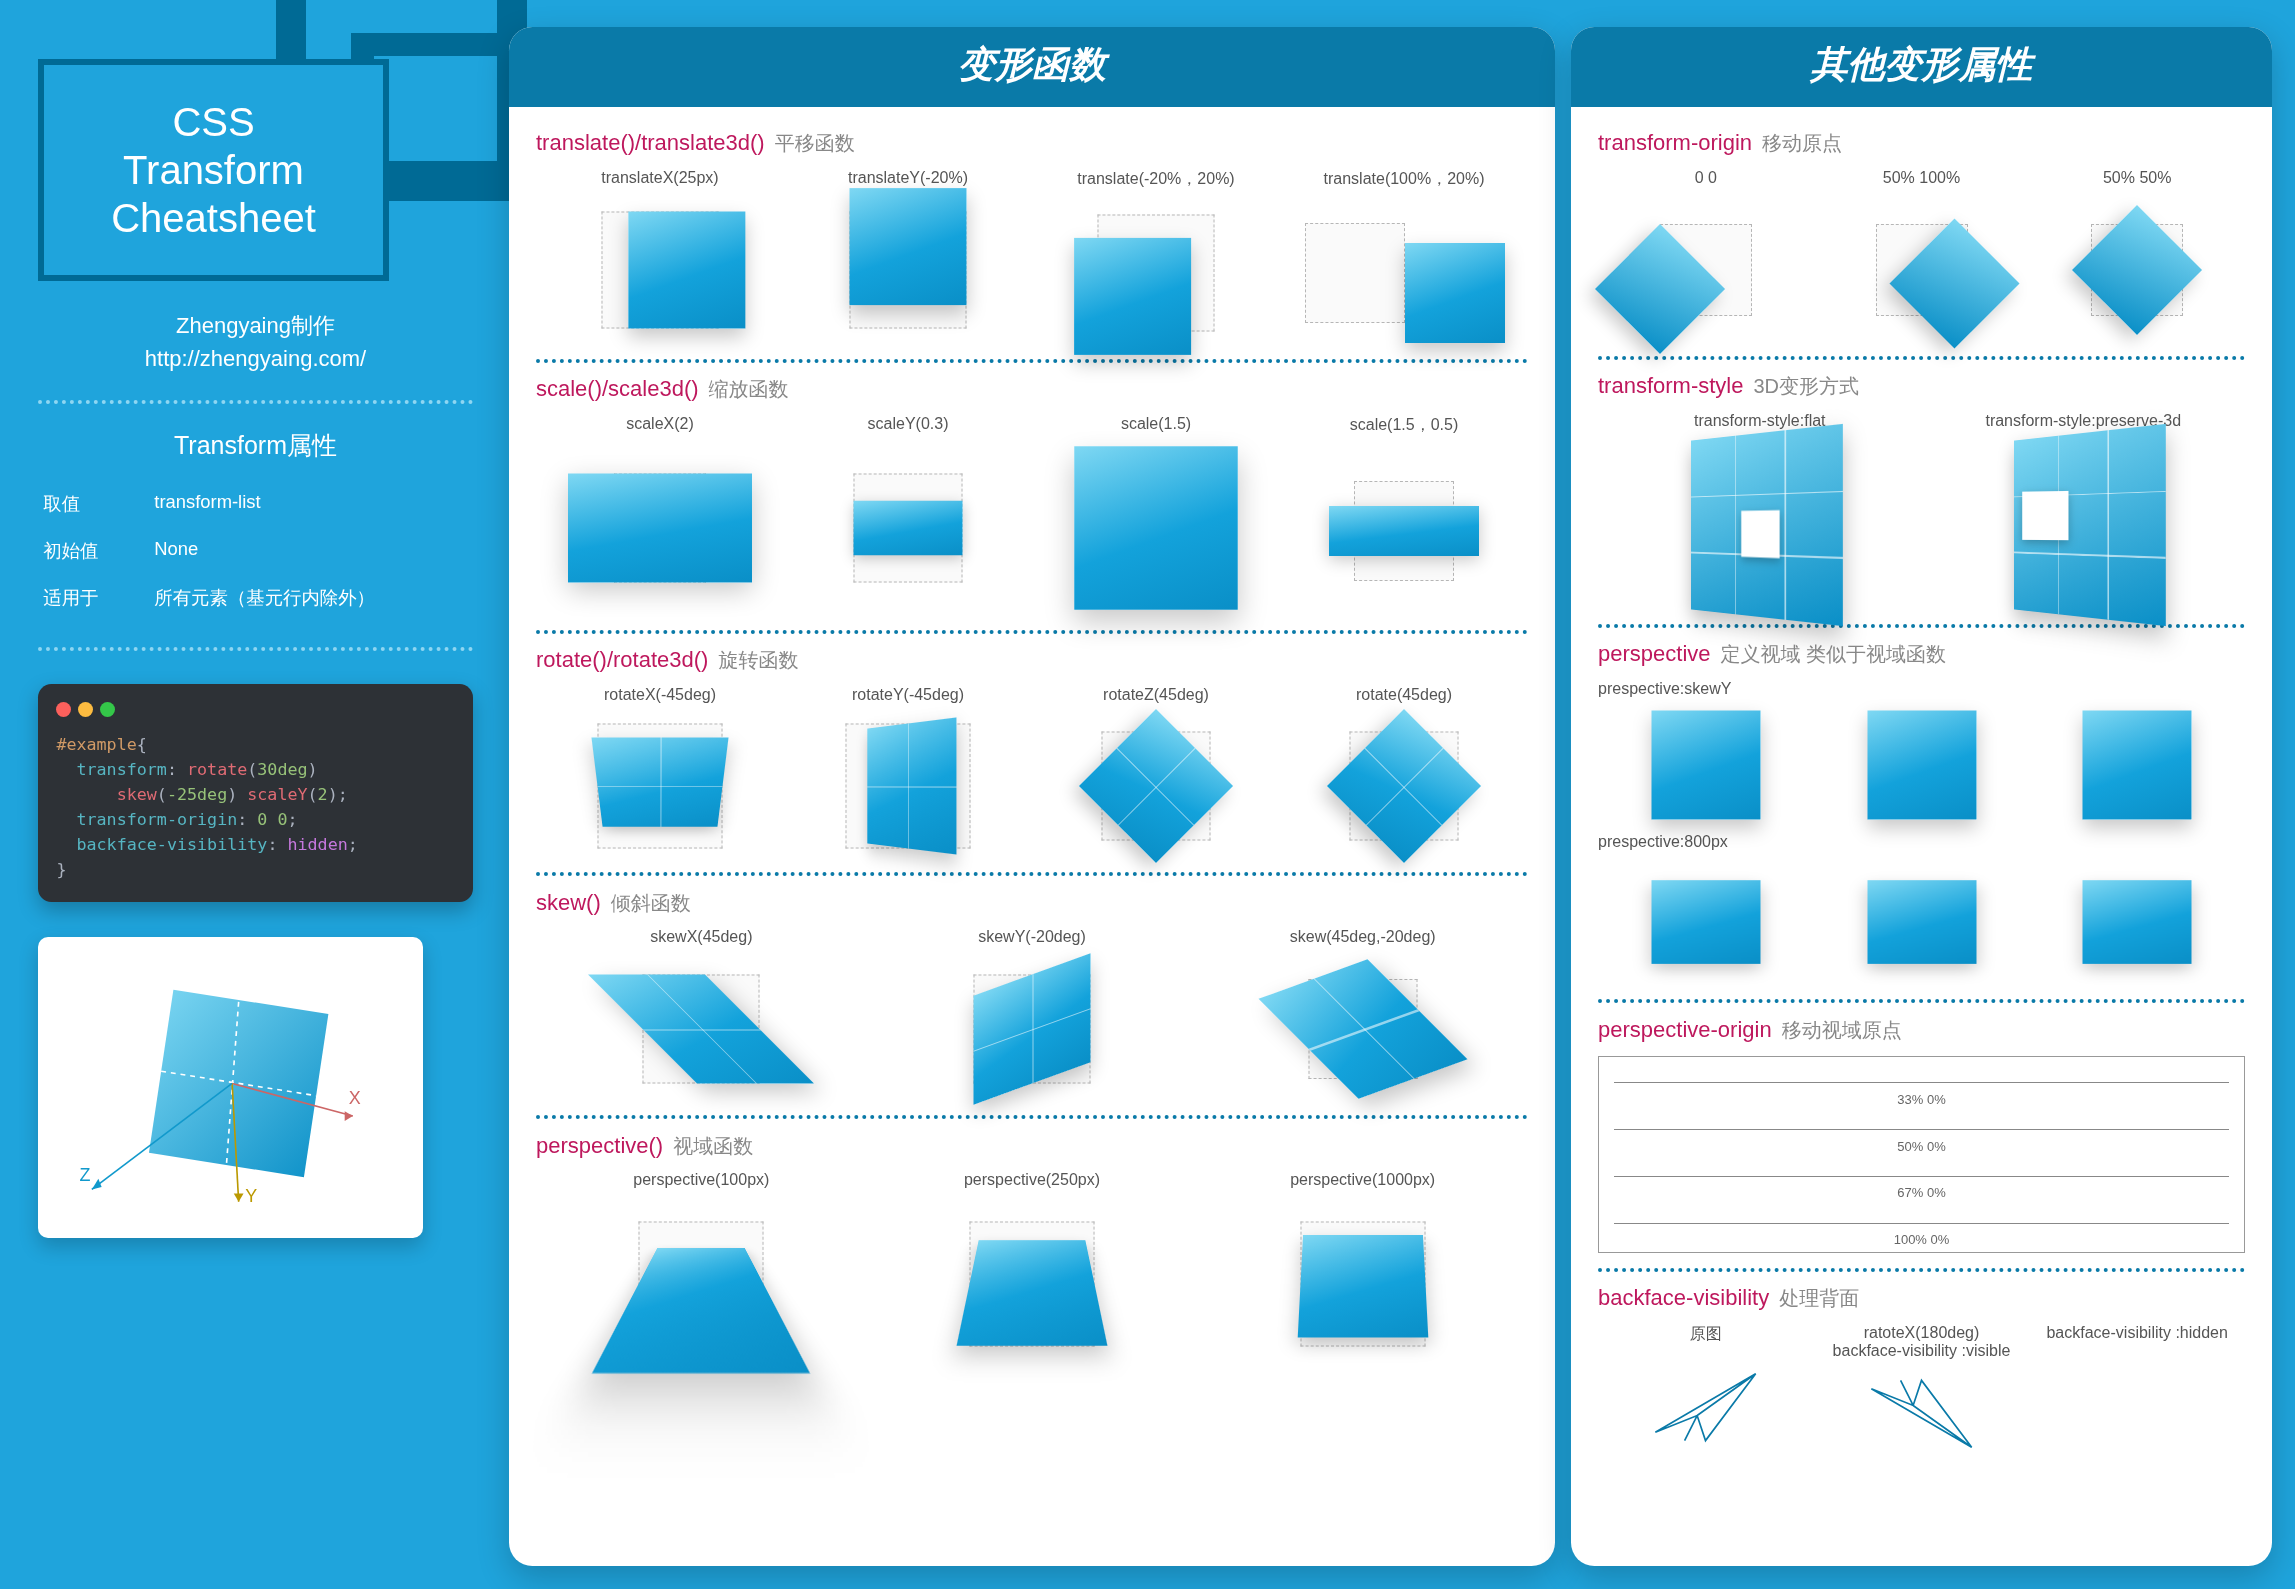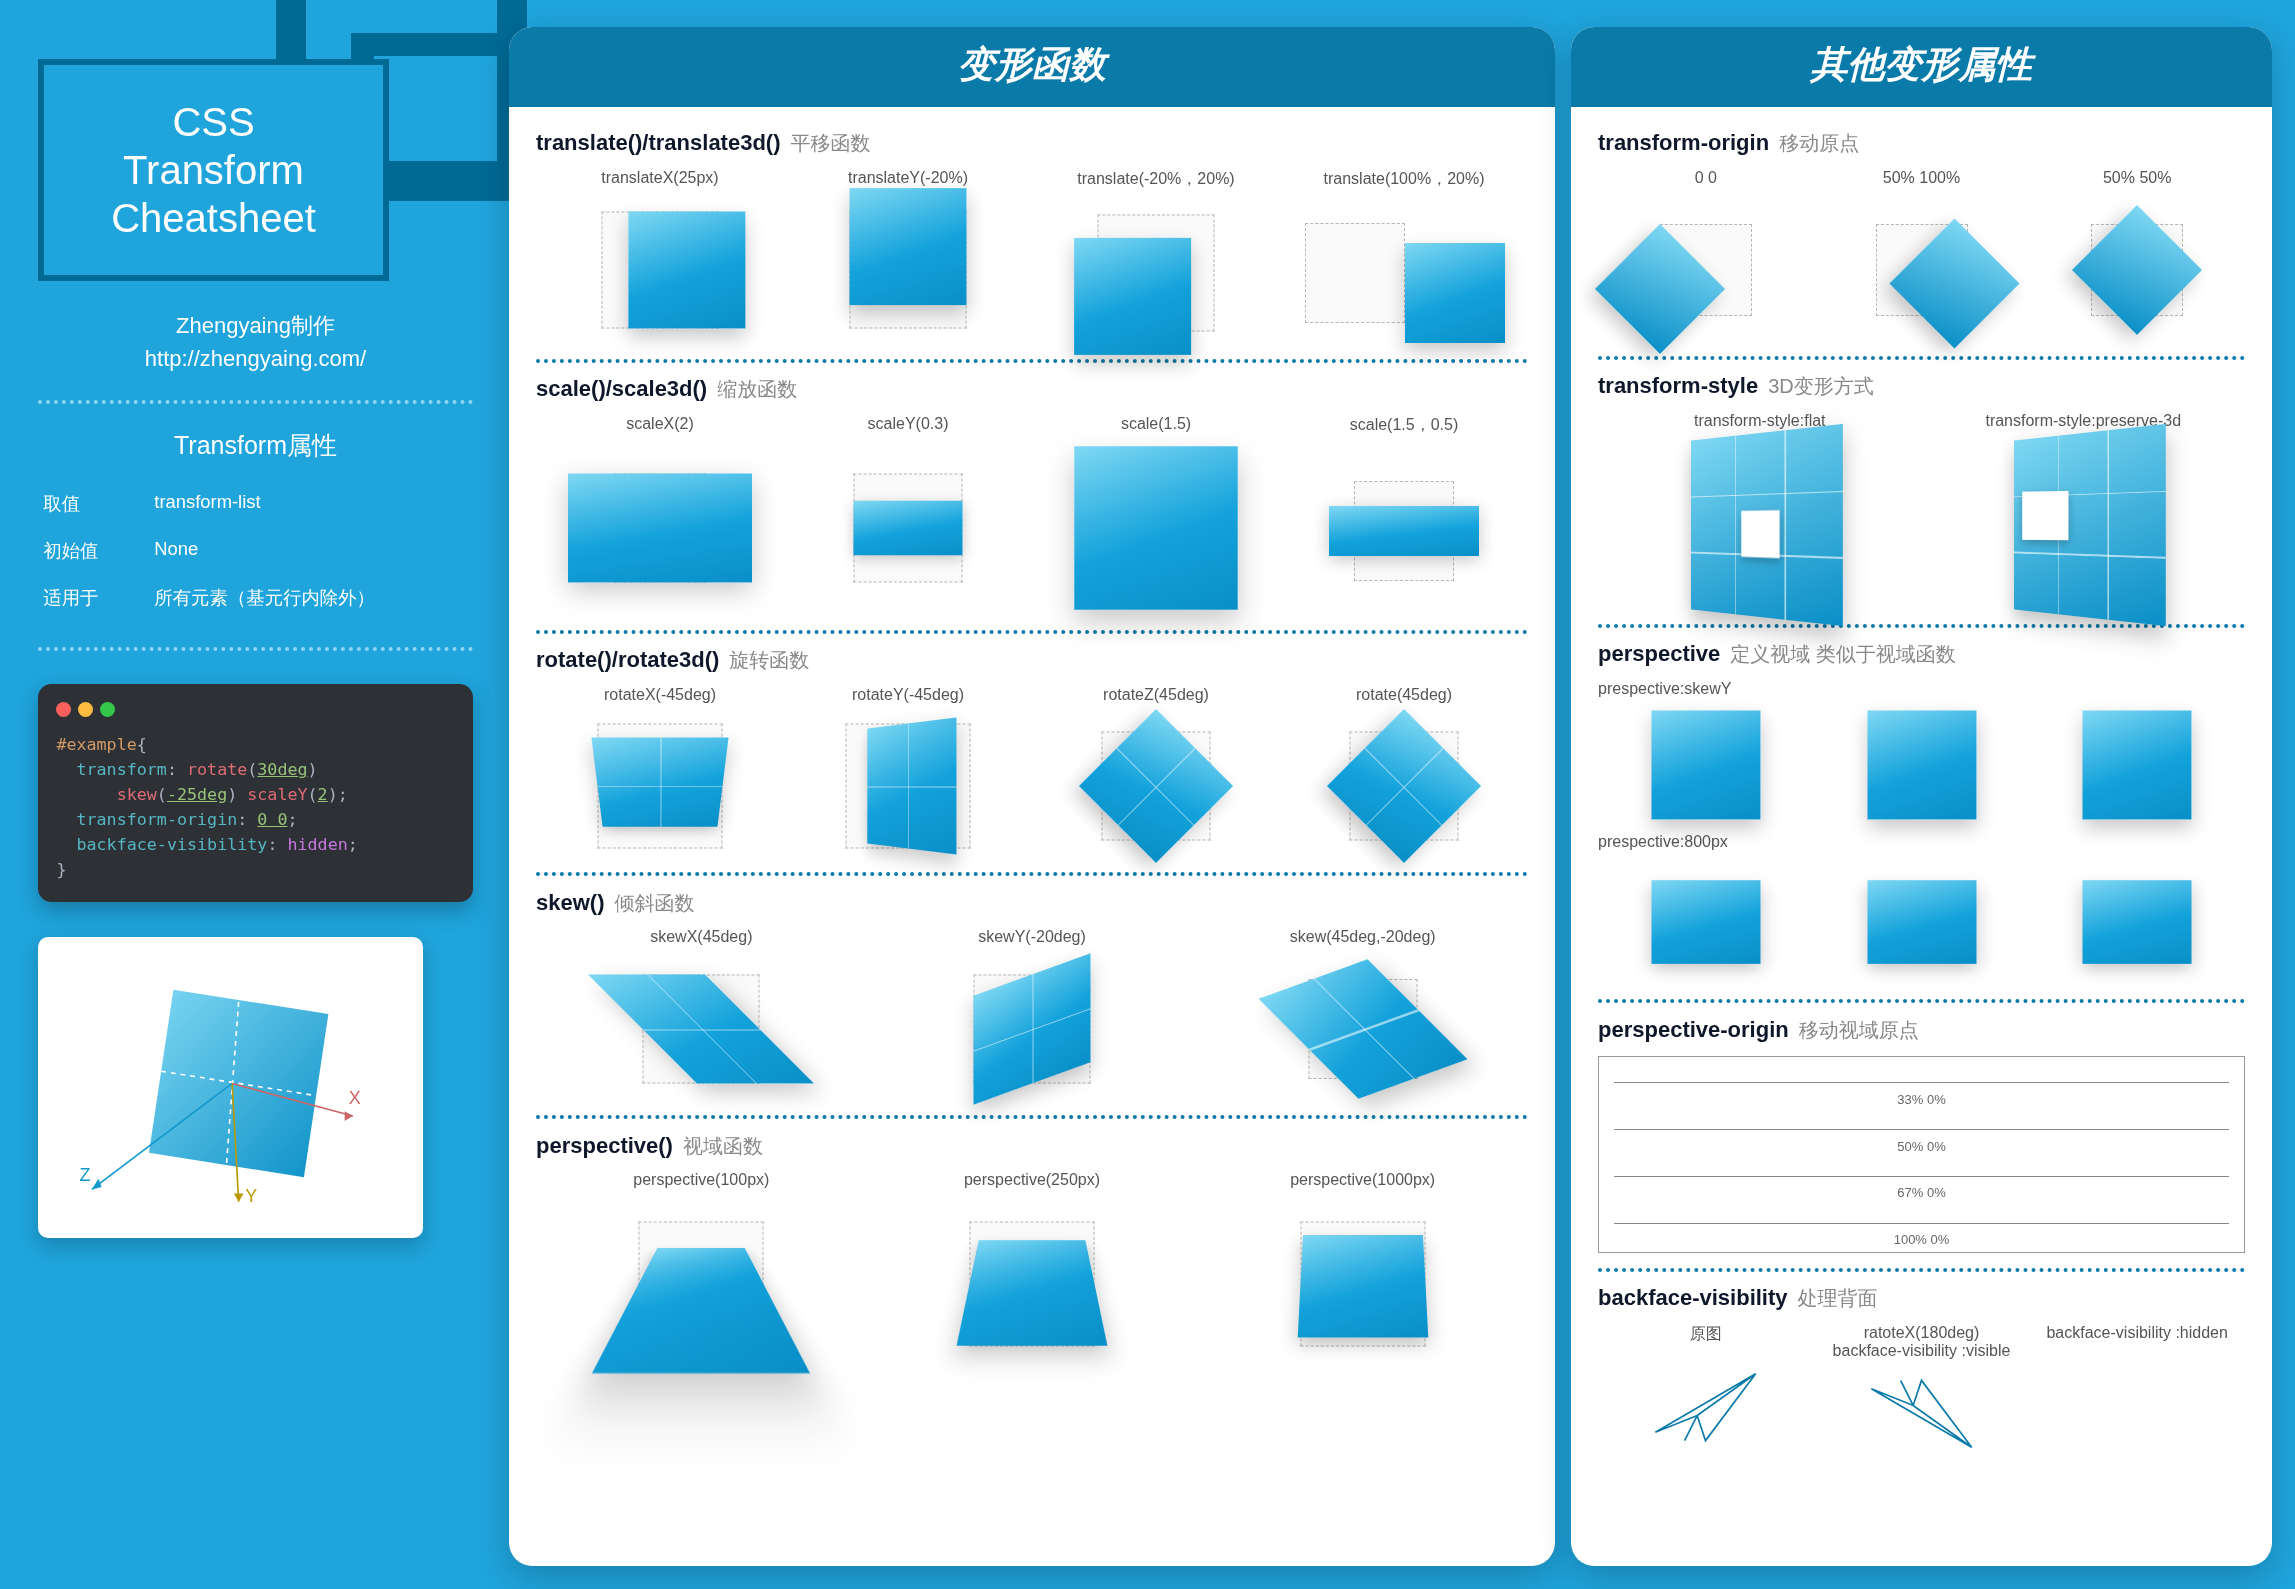--- a/index.html
+++ b/index.html
@@ -27,40 +27,40 @@
 .prop-table { width: 100%; font-size: 18.4px; }
 .prop-table td { padding: 10px 3.3px; vertical-align: top; }
 .prop-table td:first-child { width: 109px; }
 .code-box {
   background: #2d3136; border-radius: 13.4px; padding: 15px 18.4px 20px;
   font-family: Menlo, Consolas, monospace; font-size: 16.7px; line-height: 1.5;
   margin-top: 33px; box-shadow: 0 8.4px 20px rgba(0,0,0,.25);
 }
 .code-dots { margin-bottom: 8.4px; }
 .code-dots span { display: inline-block; width: 15px; height: 15px; border-radius: 50%; margin-right: 6.7px; }
-.c-red { color: #e06b74; } .c-blue { color: #56b5c2; } .c-green { color: #97c279; text-decoration: underline; }
+.c-red { color: #e06b74; } .c-blue { color: #56b5c2; } .c-green { color: #97c279; }
 .c-orange { color: #d19a66; } .c-gray { color: #abb2bf; } .c-purple { color: #c678dd; }
 .dot-r{background:#fc605c}.dot-y{background:#fdbc40}.dot-g{background:#34c749}
 .illu-box { background: #fff; border-radius: 10px; margin-top: 35px; padding: 20px; width: 385px; height: 301px; box-shadow: 0 8.4px 20px rgba(0,0,0,.2); position: relative; }
 
 
 .panel {
   position: absolute; background: #fff; border-radius: 23.4px;
   box-shadow: 0 11.7px 33px rgba(0,0,0,.2); color: #444;
 }
 .panel-main { left: 509px; top: 27px; width: 1046px; height: 1539px; }
 .panel-right { left: 1571px; top: 27px; width: 701px; height: 1539px; }
 .panel-head {
   background: #0a7aa8; color: #fff; text-align: center;
   border-radius: 23.4px 23.4px 0 0; font-size: 37px; font-style: italic;
   font-weight: 600; padding: 13.4px 0 16.7px; font-family: "Kaiti SC","STKaiti",serif;
 }
 .panel-body { padding: 18.4px 27px 8.4px; }
 .sec-head { font-size: 22px; color: #444; margin: 5px 0 11.7px; }
-.sec-head b { font-weight: 700; color: #0f172a; }
+.sec-head b { font-weight: 400; color: #be185d; }
 .sec-head i { font-style: normal; color: #888; margin-left: 10px; font-size: 20px; }
 .sec-div { border: none; border-top: 4.2px dotted #0a7aa8; margin: 15px 0 13.4px; }
 
 .row { display: flex; gap: 0; }
 .cell { flex: 1; text-align: center; position: relative; }
 .cell-lbl { font-size: 16px; color: #555; margin-bottom: 11.7px; }
 .stage { position: relative; height: 142px; display: flex; align-items: center; justify-content: center; }
 .stage-tall { height: 167px; }
 .ghost {
   position: absolute; border: 1.7px dashed #b6b6b6; background: #fafafa;

